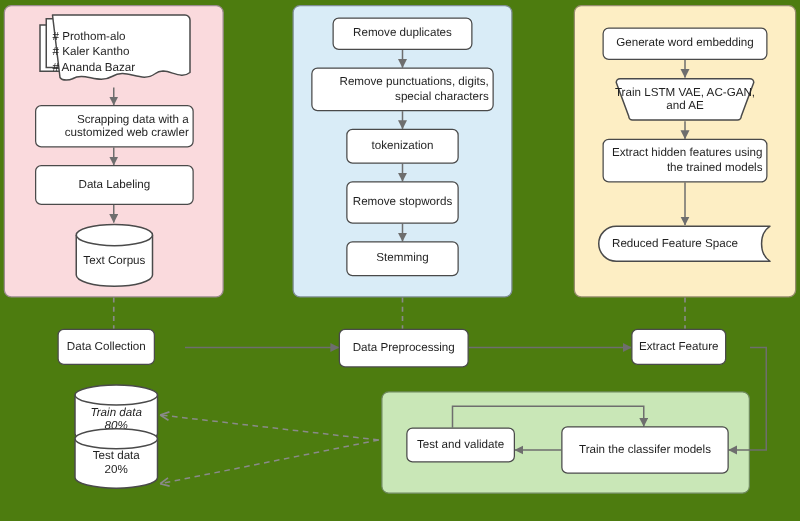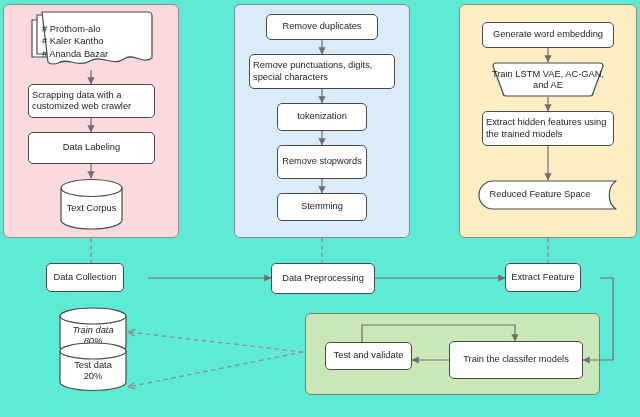--- a/index.html
+++ b/index.html
@@ -1,27 +1,27 @@
 <!DOCTYPE html>
 <html><head>
 <meta charset="utf-8">
 <style>
   html,body{margin:0;padding:0;background:#ffffff;}
   body{font-family:"Liberation Sans",sans-serif;}
-  #canvas{position:relative;width:640px;height:417px;background:#5eead4;overflow:hidden;}
+  #canvas{position:relative;width:640px;height:417px;background:#4d7c0f;overflow:hidden;}
 
   .panel{position:absolute;border-radius:6px;box-sizing:border-box;}
   .panel.pink{background:#fadadd;border:1.4px solid #9b8b8e;}
   .panel.blue{background:#d9ecf7;border:1.4px solid #7f8d95;}
   .panel.yellow{background:#fdeec4;border:1.4px solid #968c6d;}
   .panel.green{background:#c9e7b7;border:1.4px solid #6f8a5e;}
 
   .node{position:absolute;box-sizing:border-box;background:#ffffff;
         border:1.3px solid #4a4a4a;border-radius:5px;
-        display:flex;align-items:center;justify-content:center;text-align:left;
+        display:flex;align-items:center;justify-content:center;text-align:right;
         color:#1f1f1f;font-size:9.3px;line-height:11.5px;padding:10px 3px;}
 
   .node.stage{font-size:9.3px;}
 
   
   .docstack{position:absolute;}
   .docstack svg{display:block;}
   .docstack .txt{position:absolute;left:16px;top:13px;font-size:9.3px;line-height:12.4px;
                  color:#1f1f1f;text-align:left;white-space:pre;}
 

